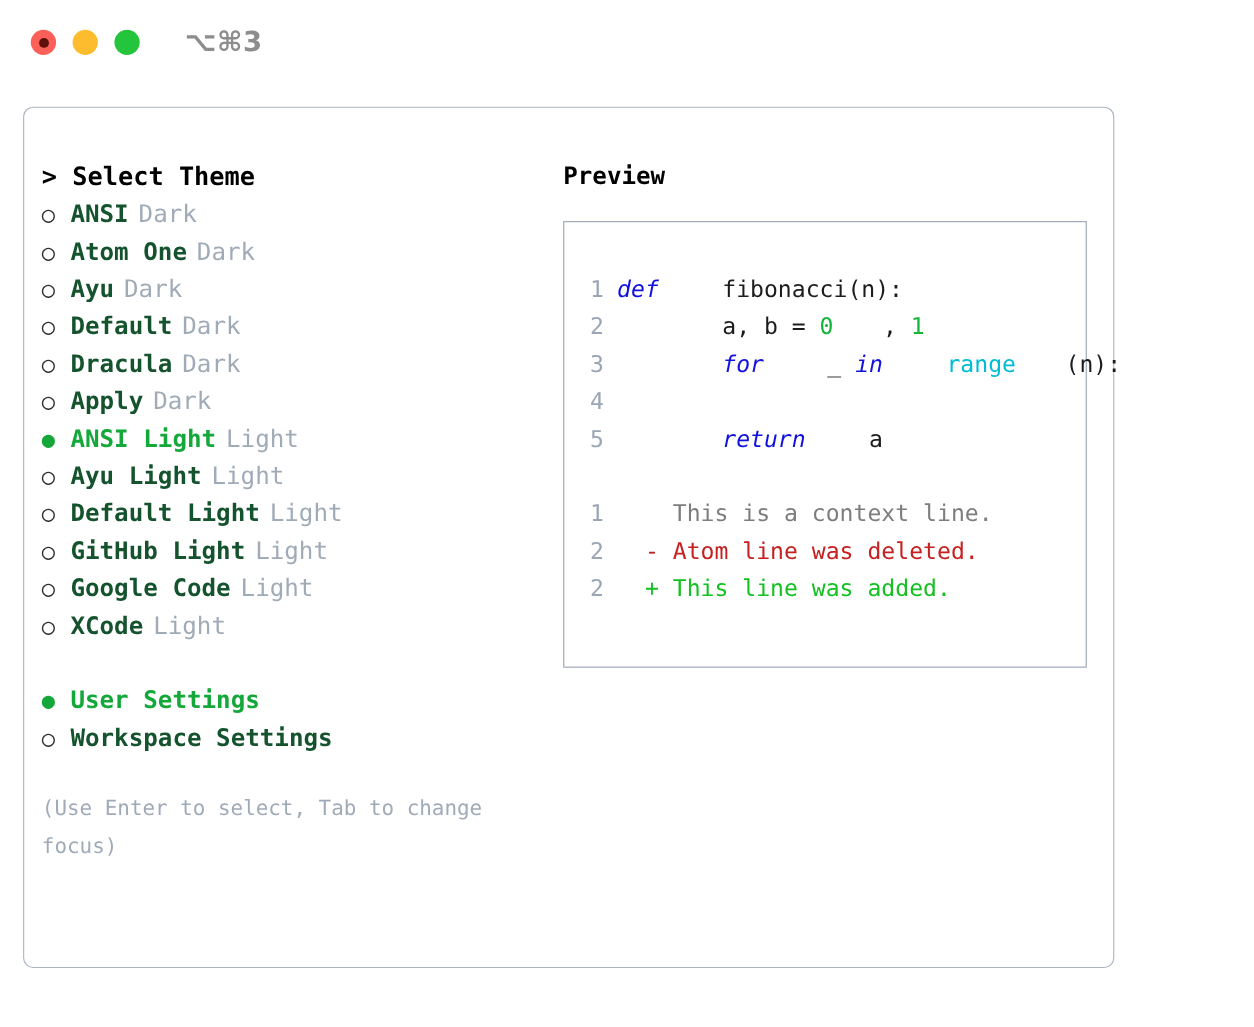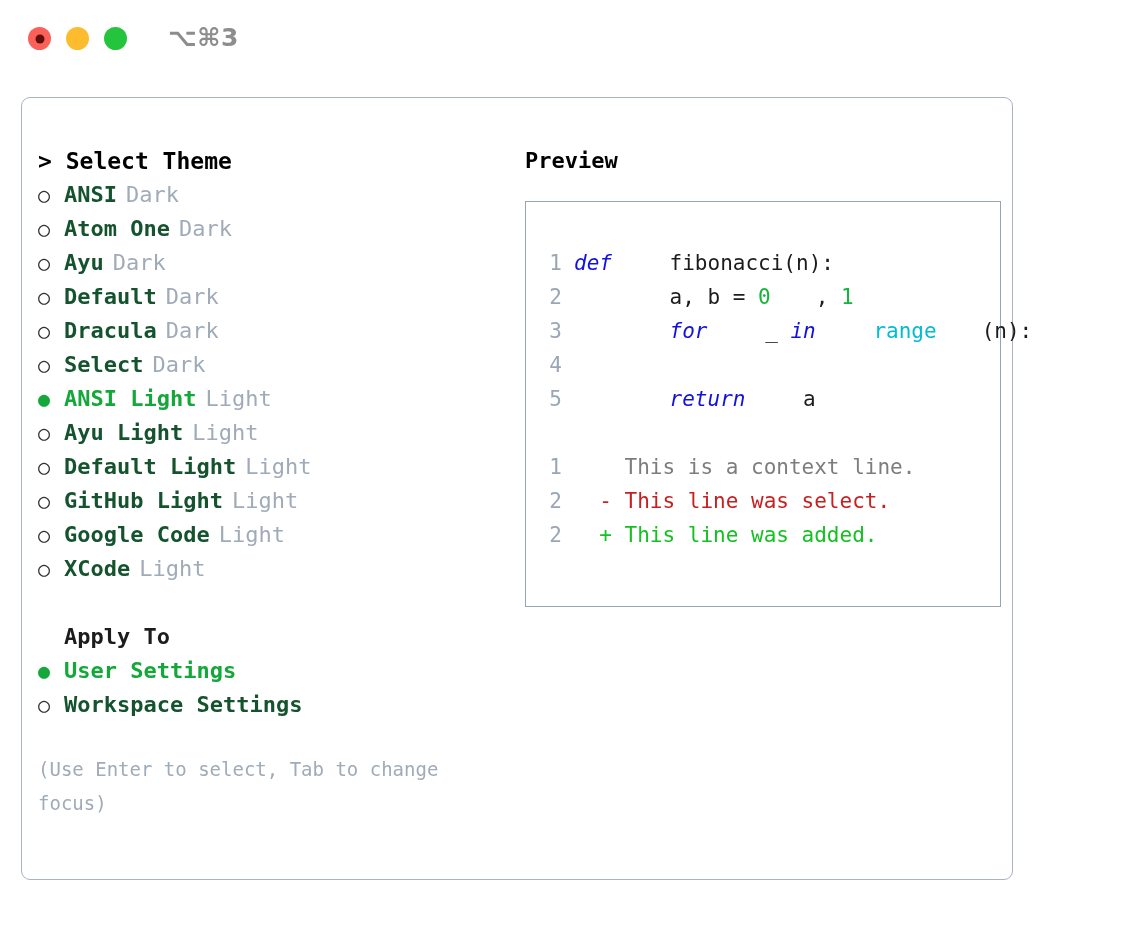--- a/index.html
+++ b/index.html
@@ -143,21 +143,21 @@
     font-size: 19px;
     color: #a0abb8;
     line-height: 34px;
     width: 410px;
     white-space: pre-wrap;
   }
 
   
   #preview-column {
     position: absolute;
-    left: 503px;
+    left: 490px;
     top: 46px;
     width: 490px;
   }
   #preview-title {
     font-size: 22px;
     font-weight: bold;
     color: #000000;
     line-height: 34px;
   }
   #preview-panel {
@@ -215,32 +215,31 @@
   <div id="main-panel">
 
     <div id="theme-column">
       <div class="section-heading">&gt; Select Theme</div>
       <div id="theme-list">
           <div class="option-row"><span class="marker">○</span><span class="opt-label">ANSI</span><span class="opt-suffix">Dark</span></div>
           <div class="option-row"><span class="marker">○</span><span class="opt-label">Atom One</span><span class="opt-suffix">Dark</span></div>
           <div class="option-row"><span class="marker">○</span><span class="opt-label">Ayu</span><span class="opt-suffix">Dark</span></div>
           <div class="option-row"><span class="marker">○</span><span class="opt-label">Default</span><span class="opt-suffix">Dark</span></div>
           <div class="option-row"><span class="marker">○</span><span class="opt-label">Dracula</span><span class="opt-suffix">Dark</span></div>
-          <div class="option-row"><span class="marker">○</span><span class="opt-label">Select</span><span class="opt-suffix">Dark</span></div>
+          <div class="option-row"><span class="marker">○</span><span class="opt-label">Apply</span><span class="opt-suffix">Dark</span></div>
           <div class="option-row is-selected"><span class="marker selected">●</span><span class="opt-label">ANSI Light</span><span class="opt-suffix">Light</span></div>
           <div class="option-row"><span class="marker">○</span><span class="opt-label">Ayu Light</span><span class="opt-suffix">Light</span></div>
           <div class="option-row"><span class="marker">○</span><span class="opt-label">Default Light</span><span class="opt-suffix">Light</span></div>
           <div class="option-row"><span class="marker">○</span><span class="opt-label">GitHub Light</span><span class="opt-suffix">Light</span></div>
           <div class="option-row"><span class="marker">○</span><span class="opt-label">Google Code</span><span class="opt-suffix">Light</span></div>
           <div class="option-row"><span class="marker">○</span><span class="opt-label">XCode</span><span class="opt-suffix">Light</span></div>
         </div>
 
       <div class="spacer-row"></div>
 
-      <div class="subsection-heading">Apply To</div>
       <div id="apply-list">
           <div class="option-row is-selected"><span class="marker selected">●</span><span class="opt-label">User Settings</span></div>
           <div class="option-row"><span class="marker">○</span><span class="opt-label">Workspace Settings</span></div>
         </div>
 
       <div id="hint-text">(Use Enter to select, Tab to change focus)</div>
     </div>
 
     <div id="preview-column">
       <div id="preview-title">Preview</div>
@@ -248,20 +247,20 @@
         <div id="code-block">
             <div class="code-line"><span class="lineno">1</span><span class="code-text"><span class="tok-kw">def </span><span class="tok-plain">fibonacci(n):</span></span></div>
             <div class="code-line"><span class="lineno">2</span><span class="code-text"><span class="tok-plain">    a, b = </span><span class="tok-num">0</span><span class="tok-plain">, </span><span class="tok-num">1</span></span></div>
             <div class="code-line"><span class="lineno">3</span><span class="code-text"><span class="tok-plain">    </span><span class="tok-kw">for</span><span class="tok-plain"> _ </span><span class="tok-kw">in</span><span class="tok-plain"> </span><span class="tok-fn">range</span><span class="tok-plain">(n):</span></span></div>
             <div class="code-line"><span class="lineno">4</span></div>
             <div class="code-line"><span class="lineno">5</span><span class="code-text"><span class="tok-plain">    </span><span class="tok-kw">return</span><span class="tok-plain"> a</span></span></div>
           </div>
         <div class="diff-gap"></div>
         <div id="diff-block">
             <div class="code-line"><span class="lineno">1</span><span class="diff-context">    This is a context line.</span></div>
-            <div class="code-line"><span class="lineno">2</span><span class="diff-del">  - This line was select.</span></div>
+            <div class="code-line"><span class="lineno">2</span><span class="diff-del">  - Atom line was deleted.</span></div>
             <div class="code-line"><span class="lineno">2</span><span class="diff-add">  + This line was added.</span></div>
           </div>
       </div>
     </div>
 
   </div>
 </div>
 
 </body></html>

